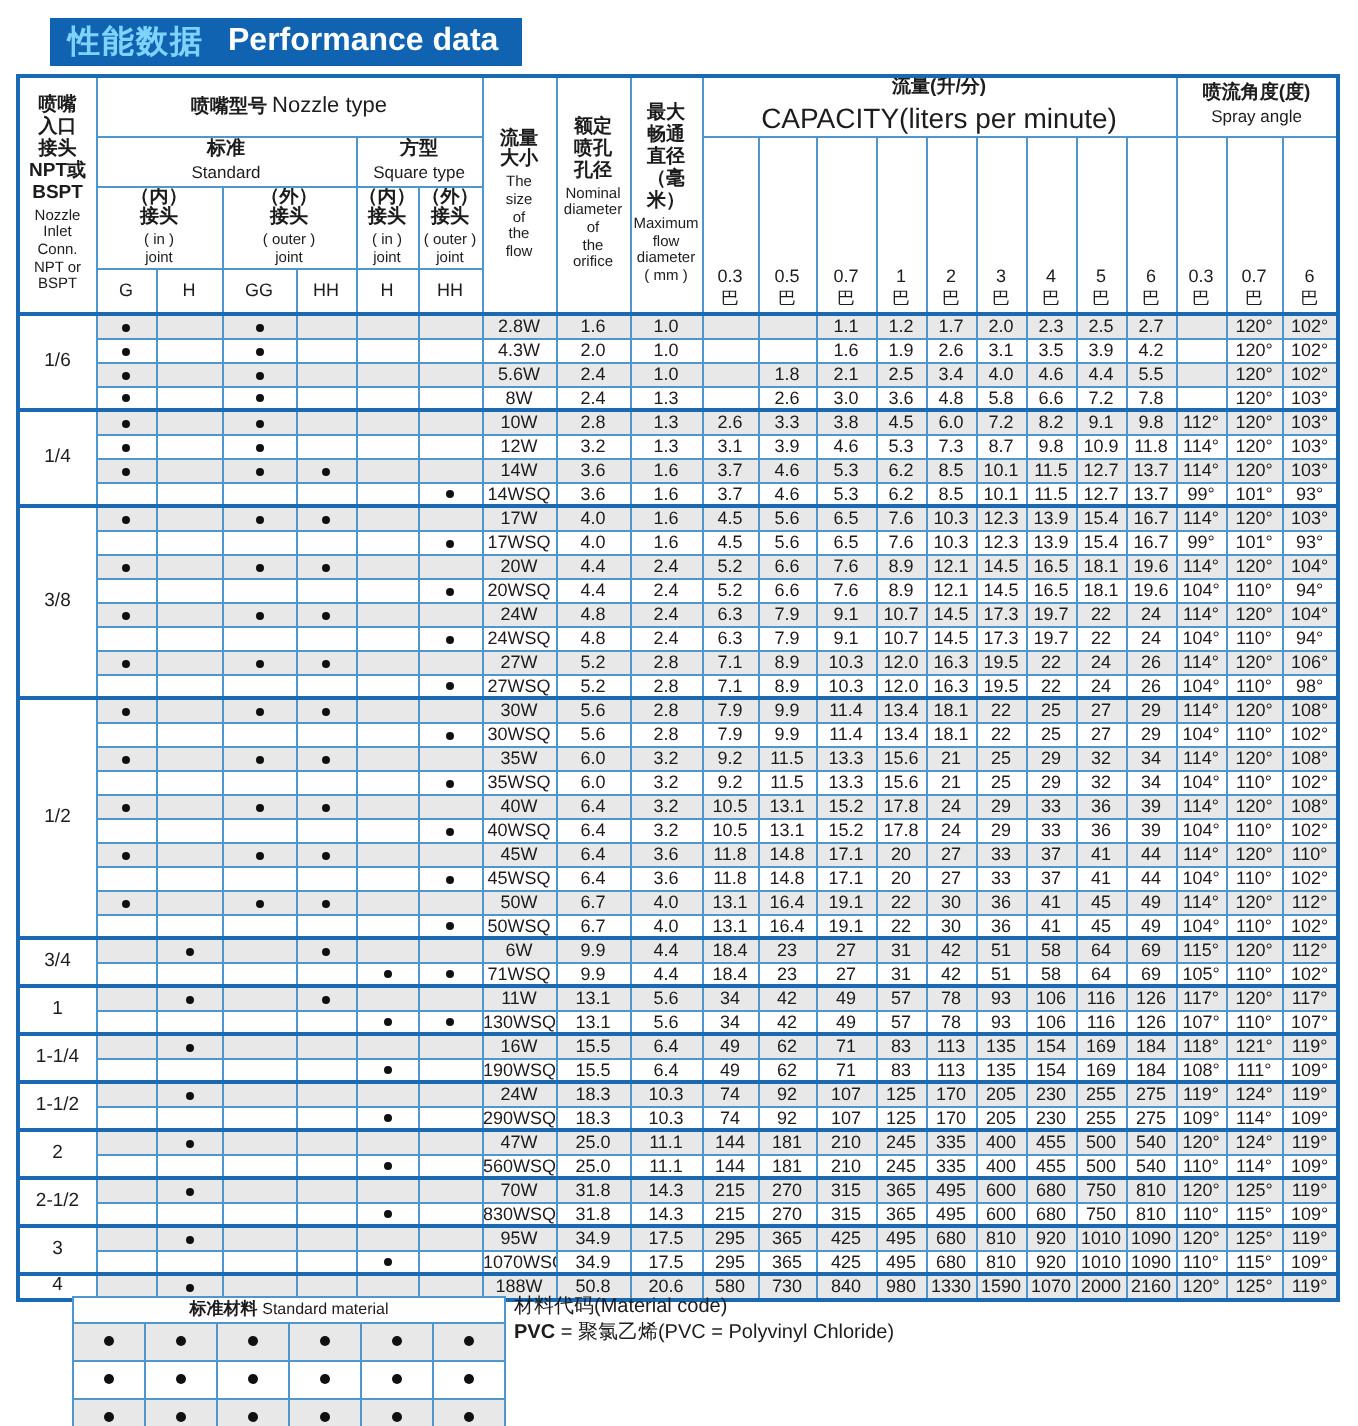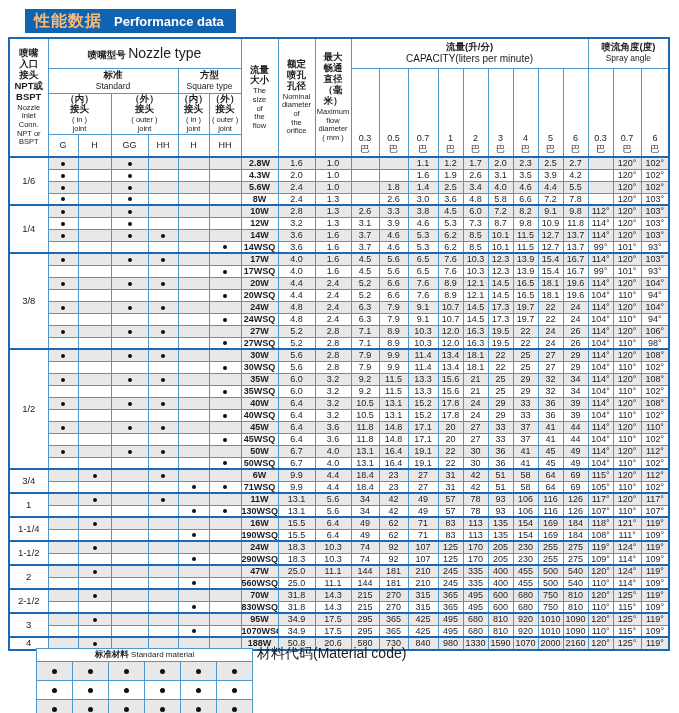--- a/index.html
+++ b/index.html
@@ -2,50 +2,50 @@
 <html><head>
 <meta charset="utf-8">
 <style>
   * { margin:0; padding:0; box-sizing:border-box; }
   html,body { background:#fff; }
   body { font-family:"Liberation Sans","DejaVu Sans",sans-serif; color:#1c1c1c; }
   .page { position:relative; width:679px; height:713px; background:#fff; overflow:hidden; }
 
   .title-bar { position:absolute; left:25px; top:9px; height:24px; background:#1063b1;
     display:inline-flex; align-items:center; padding:0 12px 0 9px; }
-  .title-zh { color:#fdba74; font-weight:700; font-size:16px; letter-spacing:1px; }
-  .title-en { color:#fff; font-weight:700; font-size:13px; margin-left:12px; }
+  .title-zh { color:#7dd3fc; font-weight:700; font-size:16px; letter-spacing:1px; }
+  .title-en { color:#fff; font-weight:700; font-size:16px; margin-left:12px; }
 
   table { border-collapse:collapse; table-layout:fixed; }
   .main-table { position:absolute; left:8px; top:37px; width:662px; border:2px solid #1a6ab3;padding-left:19px; }
   .main-table th, .main-table td { border:1px solid #4f96cc; padding:0; text-align:center;
     vertical-align:middle; font-size:9px; line-height:1.15; overflow:hidden; }
   .main-table thead th { background:#fff; font-weight:400; }
   .zh { display:block; font-size:9.5px; font-weight:700; white-space:pre-line; }
   .en { display:block; font-size:7.5px; font-weight:400; white-space:pre-line; margin-top:1px; }
   .r1 { height:30px; } .r2 { height:25px; } .r3 { height:37px; } .r4 { height:23px; }
   .type-letter { font-size:10px; font-weight:700; }
   .press-cell { vertical-align:bottom !important; padding-bottom:2px !important;
     font-weight:700; font-size:9px; white-space:pre-line; }
   .main-table tbody tr { height:12px; }
   .main-table tbody td { height:12px; }
   tr.stripe td { background:#e8e8e8; }
   tr.group-start td { border-top:2px solid #1a6ab3; }
   td.size-cell { background:#fff !important; font-size:9.5px; }
-  td.model-cell { font-weight:700; }
+  td.model-cell { font-weight:400; }
   .dot { display:inline-block; width:4px; height:4px; border-radius:50%; background:#101010; vertical-align:middle; }
 
   .mat-table { position:absolute; left:36px; top:648px; width:217px; border:1px solid #4f96cc; }
   .mat-table th, .mat-table td { border:1px solid #4f96cc; padding:0; text-align:center; height:10px;margin-top:10px; }
   .mat-table th { height:12px; font-size:8.5px; font-weight:400; background:#fff; }
   .mat-zh { font-weight:700; font-size:8.5px; } .mat-en { font-size:8px; }
   .mat-table tr.stripe td { background:#e8e8e8; }
   .mdot { display:inline-block; width:5px; height:5px; border-radius:50%; background:#101010; vertical-align:middle; }
 
-  .legend { position:absolute; left:257px; top:647px; width:400px; font-size:14px; line-height:13.2px; }
+  .legend { position:absolute; left:257px; top:647px; width:400px; font-size:10px; line-height:13.2px; }
   .legend-line b { font-weight:700; }
 </style>
 </head>
 <body>
 
 <div class="page">
 
   <div class="title-bar">
     <span class="title-zh">性能数据</span>
     <span class="title-en">Performance data</span>
@@ -85,21 +85,21 @@
 NPT或
 BSPT</span>
           <span class="en">Nozzle
 Inlet
 Conn.
 NPT or
 BSPT</span>
         </th>
         <th colspan="6">
           <span class="zh" style="display:inline">喷嘴型号</span>
-          <span class="en" style="display:inline; font-size:14px">Nozzle type</span>
+          <span class="en" style="display:inline; font-size:11px">Nozzle type</span>
         </th>
         <th rowspan="4">
           <span class="zh">流量
 大小</span>
           <span class="en">The
 size
 of
 the
 flow</span>
         </th>
@@ -118,21 +118,21 @@
 畅通
 直径
 （毫米）</span>
           <span class="en">Maximum
 flow
 diameter
 ( mm )</span>
         </th>
         <th colspan="9">
           <span class="zh">流量(升/分)</span>
-          <span class="en" style="font-size:10px">CAPACITY(liters per minute)</span>
+          <span class="en" style="font-size:14px">CAPACITY(liters per minute)</span>
         </th>
         <th colspan="3">
           <span class="zh">喷流角度(度)</span>
           <span class="en" style="font-size:8.5px">Spray angle</span>
         </th>
       </tr>
       <tr class="r2">
         <th colspan="4">
           <span class="zh">标准</span>
           <span class="en" style="font-size:8.5px">Standard</span>
@@ -254,21 +254,21 @@
           <td class="dot-cell"></td>
           <td class="dot-cell"><span class="dot"></span></td>
           <td class="dot-cell"></td>
           <td class="dot-cell"></td>
           <td class="dot-cell"></td>
           <td class="model-cell">5.6W</td>
           <td>2.4</td>
           <td>1.0</td>
           <td></td>
           <td>1.8</td>
-          <td>1.4</td>
+          <td>2.1</td>
           <td>2.5</td>
           <td>3.4</td>
           <td>4.0</td>
           <td>4.6</td>
           <td>4.4</td>
           <td>5.5</td>
           <td></td>
           <td>120°</td>
           <td>102°</td>
         </tr>
@@ -1192,15 +1192,16 @@
           <td><span class="mdot"></span></td>
           <td><span class="mdot"></span></td>
           <td><span class="mdot"></span></td>
           <td><span class="mdot"></span></td>
         </tr>
       </tbody>
   </table>
 
   <div class="legend">
     <div class="legend-line">材料代码(Material code)</div>
+      <div class="legend-line"><b>PVC</b> = 聚氯乙烯(PVC = Polyvinyl Chloride)</div>
     </div>
 
 </div>
 
 </body></html>

